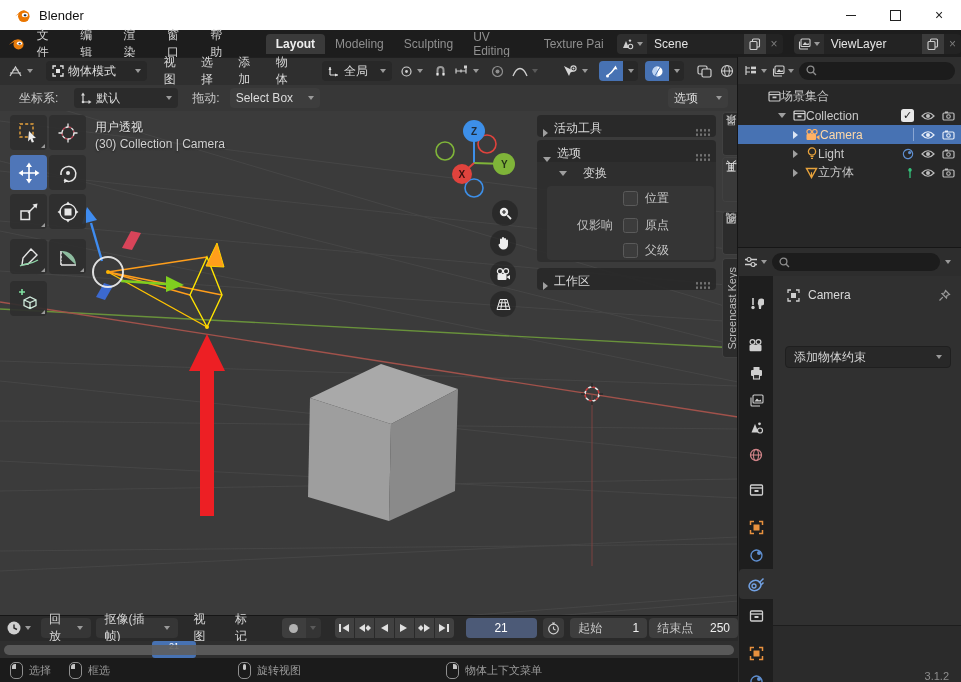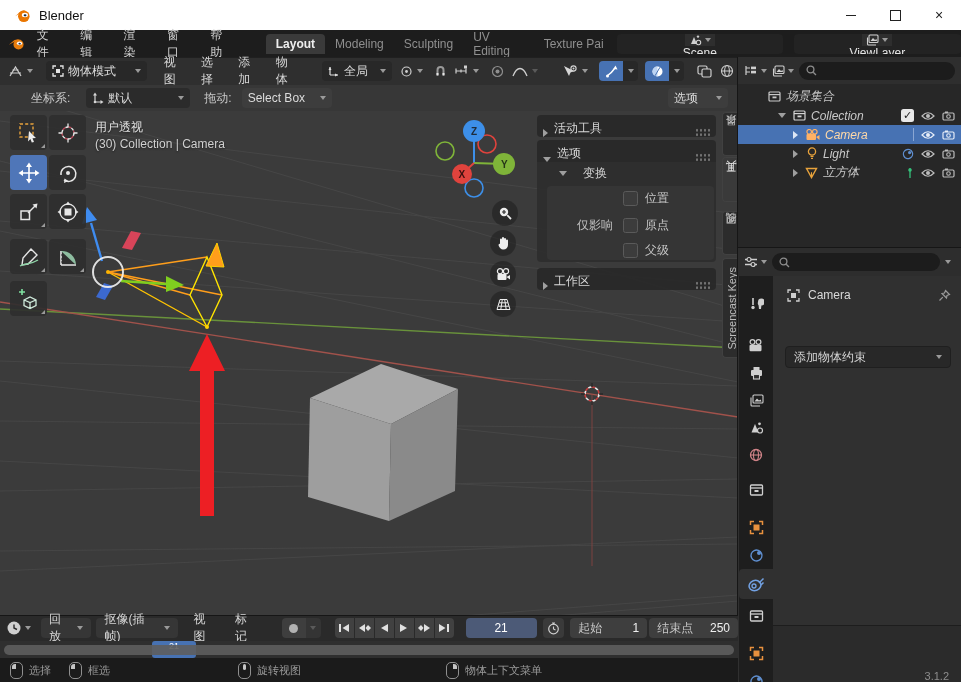--- a/index.html
+++ b/index.html
@@ -17,21 +17,21 @@
   .titlebar .t{font-size:13px;margin-left:8px;}
   .wbtn{width:44px;height:30px;display:flex;align-items:center;justify-content:center;color:#222;}
   .min-glyph{width:10px;border-top:1px solid #222;}
   .max-glyph{width:9px;height:9px;border:1px solid #222;}
   .close-glyph{font-size:14px;line-height:1;}
   
   .topbar{left:0;top:30px;width:961px;height:27px;background:#1d1d1d;display:flex;align-items:center;}
   .menu-item{color:#d2d2d2;padding:0 11px;font-size:12px;}
   .wtab{color:#8f8f8f;padding:3px 10px;border-radius:4px 4px 0 0;font-size:12px;}
   .wtab.active{background:#3a3a3a;color:#efefef;font-weight:bold;}
-  .idwidget{display:flex;align-items:center;height:20px;border-radius:4px;overflow:hidden;background:#232323;flex-direction:column;}
+  .idwidget{display:flex;align-items:center;height:20px;border-radius:4px;overflow:hidden;background:#232323;}
   .idwidget .icn{background:#2e2e2e;height:20px;display:flex;align-items:center;padding:0 4px;gap:3px;}
   .idwidget .nm{padding:0 7px;color:#e4e4e4;flex:1;}
   .idwidget .cp{background:#3b3b3b;height:20px;width:22px;display:flex;align-items:center;justify-content:center;}
   .idwidget .xx{height:20px;width:17px;display:flex;align-items:center;justify-content:center;color:#7c7c7c;font-size:12px;}
   
   .vph{left:0;top:57px;width:738px;height:28px;background:#2f2f2f;display:flex;align-items:center;box-shadow:0 1px 0 #202020 inset;}
   .tset{left:0;top:85px;width:738px;height:26px;background:#373737;display:flex;align-items:center;}
   .hbtn{display:flex;align-items:center;gap:4px;background:#282828;border-radius:4px;height:20px;padding:0 6px;color:#dcdcdc;}
   .flat{display:flex;align-items:center;gap:4px;height:20px;padding:0 4px;}
   .hmenu{color:#d6d6d6;padding:0 9px;}
@@ -57,21 +57,21 @@
   .vtab{position:absolute;left:722px;width:17px;background:#2c2c2c;border:1px solid #414141;border-right:none;border-radius:4px 0 0 4px;color:#bdbdbd;font-size:11px;display:flex;align-items:center;justify-content:center;}
   .vtab span{writing-mode:vertical-rl;transform:rotate(180deg);white-space:nowrap;}
   .vtab.active{background:#3a3a3a;color:#e6e6e6;}
   
   .navbtn{position:absolute;width:26px;height:26px;border-radius:50%;background:rgba(30,30,30,.55);display:flex;align-items:center;justify-content:center;}
   
   .outliner{left:738px;top:57px;width:223px;height:191px;background:#272727;box-shadow:-1px 0 0 #161616;}
   .ol-head{height:27px;background:#2e2e2e;display:flex;align-items:center;padding:0 6px;gap:5px;}
   .search{flex:1;height:18px;background:#1c1c1c;border-radius:9px;display:flex;align-items:center;padding:0 7px;gap:4px;}
   .ol-row{height:19px;display:flex;align-items:center;font-size:12px;color:#c9c9c9;position:relative;}
-  .ol-row .nm{margin-left:5px;font-style:italic;}
+  .ol-row .nm{}
   .ol-row.sel{background:#4772b3;color:#ffffff;}
   .rt-icons{position:absolute;right:6px;display:flex;align-items:center;gap:7px;}
   .ckb{width:13px;height:13px;background:#e9e9e9;border-radius:2.5px;color:#222;font-size:11px;line-height:13px;text-align:center;font-weight:bold;}
   
   .props{left:738px;top:248px;width:223px;height:434px;background:#303030;box-shadow:-1px 0 0 #161616,0 -1px 0 #161616;}
   .pr-head{height:28px;background:#2d2d2d;display:flex;align-items:center;padding:0 6px;gap:5px;}
   .pr-strip{position:absolute;left:1px;top:28px;width:34px;bottom:0;background:#1e1e1e;}
   .ptab{position:absolute;left:0;width:34px;height:26px;display:flex;align-items:center;justify-content:center;}
   .ptab.active{background:#303030;border-radius:4px 0 0 4px;}
   .pr-content{position:absolute;left:35px;top:28px;right:0;bottom:0;}
@@ -279,21 +279,21 @@
     <div class="flat">
       <svg width="14" height="14" viewBox="0 0 14 14">
           <circle cx="7" cy="7" r="5.5" fill="none" stroke="#cfcfcf" stroke-width="1.1"></circle>
           <ellipse cx="7" cy="7" rx="2.4" ry="5.5" fill="none" stroke="#cfcfcf" stroke-width="1"></ellipse>
           <path d="M1.5 7 H12.5" stroke="#cfcfcf" stroke-width="1"></path>
         </svg>
     </div>
   </div>
 
   <div class="abs tset">
-    <span class="lbl" style="margin-left:31px">坐标系:</span>
+    <span class="lbl" style="margin-left:19px">坐标系:</span>
     <div class="hbtn" style="width:92px;margin-left:16px;background:#2b2b2b">
       <svg width="12" height="12" viewBox="0 0 12 12">
           <path d="M3 10 V3 M3 10 H10" stroke="#d6d6d6" stroke-width="1.2"></path>
           <path d="M3 0.5 l-2 3 h4 Z M11.5 10 l-3 -2 v4 Z" fill="#d6d6d6"></path>
           <circle cx="3" cy="10" r="1.3" fill="#d6d6d6"></circle>
         </svg>
       <span>默认</span>
       <span class="chev" style="margin-left:auto"></span>
     </div>
     <span class="lbl" style="margin-left:14px">拖动:</span>

